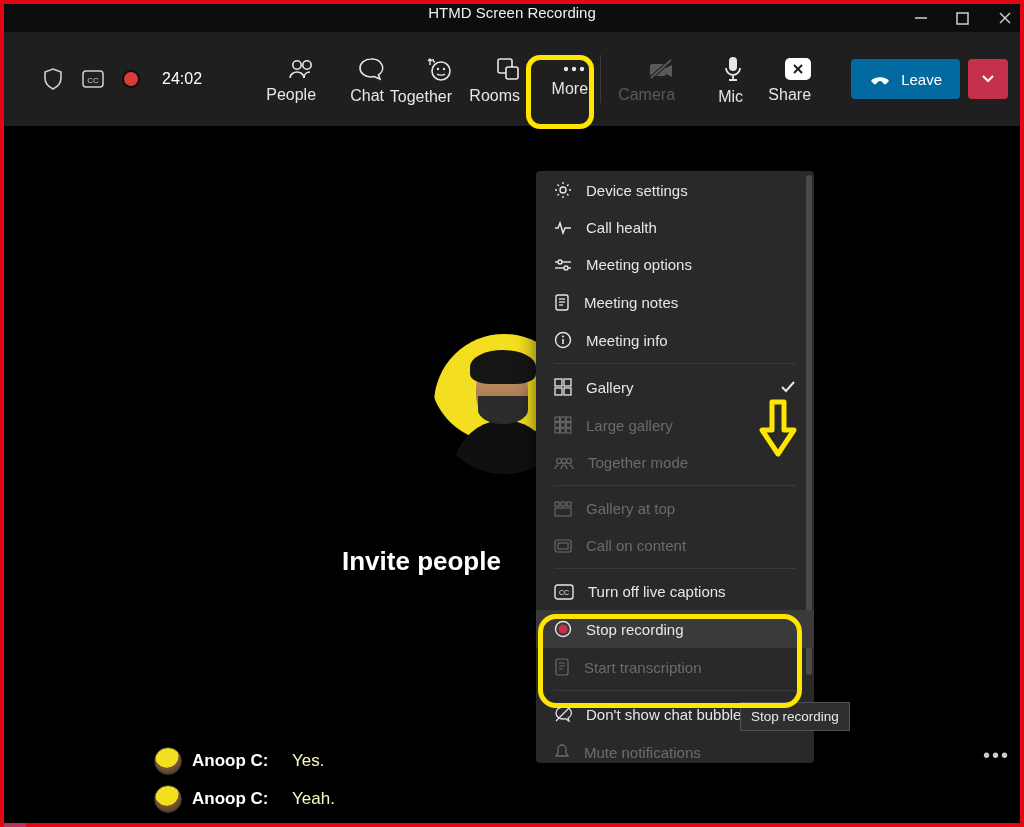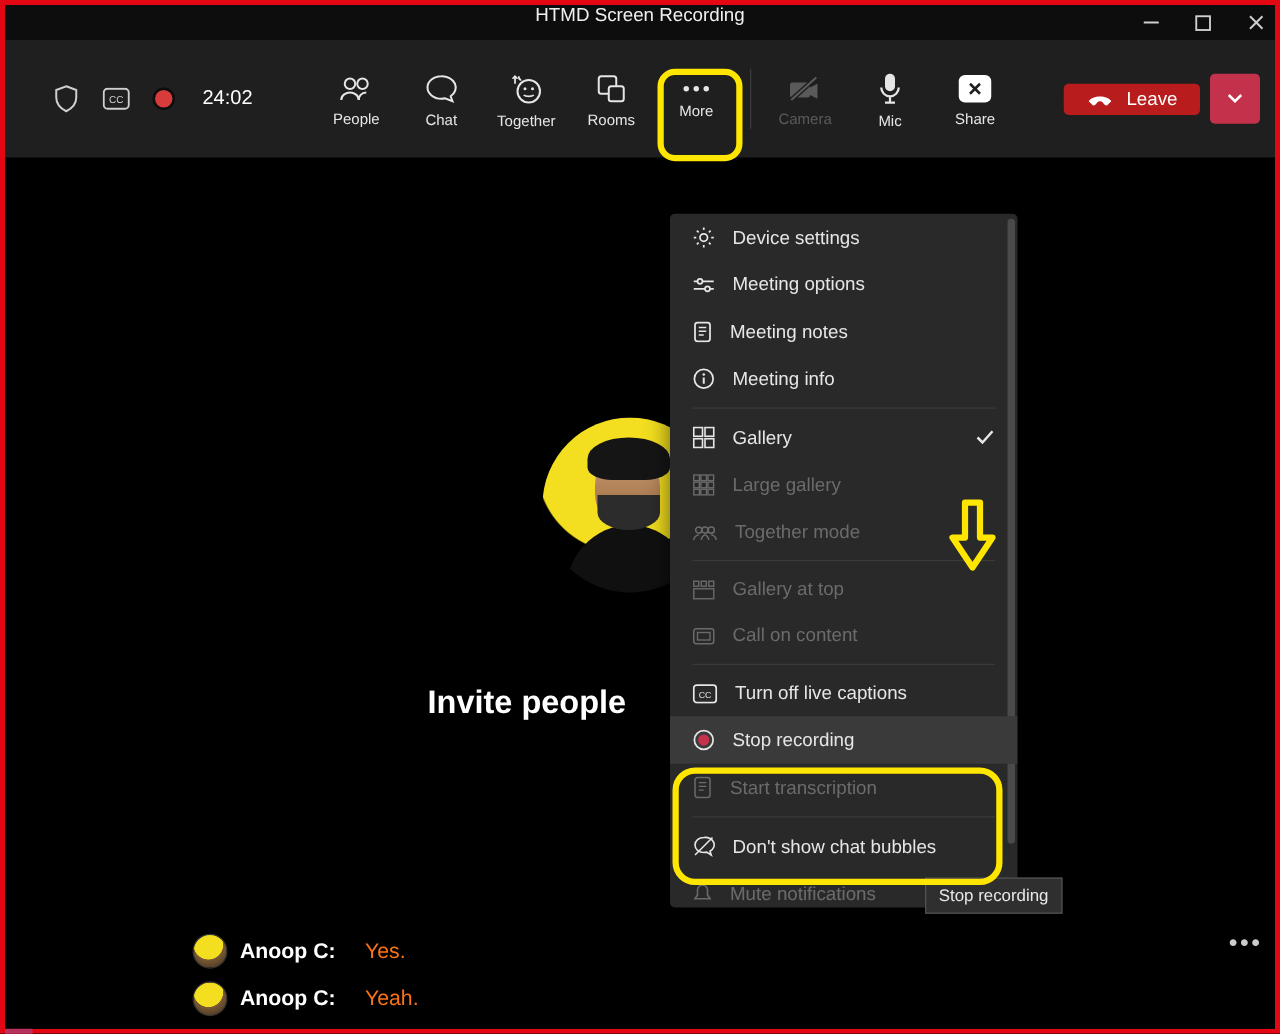--- a/index.html
+++ b/index.html
@@ -9,39 +9,39 @@
   .bg-strip { position: absolute; left: 0; top: 160px; width: 22px; height: 670px; background: linear-gradient(180deg,#1c2a46 0%,#e8376b 22%,#b02e56 40%,#2b3d61 55%,#1a1f2c 70%,#6b1e3d 85%,#c13360 100%); z-index: 0; }
   .titlebar { position: relative; height: 28px; display: flex; align-items: flex-start; justify-content: center; background: #0d0d0d; z-index: 2; }
   .titlebar-title { font-size: 15px; color: #f0f0f0; }
   .win-controls { position: absolute; right: 6px; top: 0; display: flex; gap: 26px; align-items: center; height: 28px; }
   .win-btn { color: #cfcfcf; font-size: 14px; width: 16px; text-align: center; cursor: pointer; }
   .toolbar { position: relative; height: 94px; background: #1f1f1f; display: flex; align-items: center; z-index: 2; }
   .left-group { display: flex; align-items: center; gap: 18px; padding-left: 38px; }
   .timer { font-size: 16px; color: #fff; margin-left: 4px; }
   .rec-dot { width: 18px; height: 18px; border-radius: 50%; background: #d83b3b; border: 2px solid #0d0d0d; }
   .center-group { display: flex; gap: 6px; margin-left: 52px; }
-  .ctrl-item { width: 62px; display: flex; flex-direction: column; align-items: center; justify-content: center; gap: 6px; color: #e6e6e6; font-size: 12px; cursor: pointer; padding-top: 4px; }
+  .ctrl-item { width: 62px; display: flex; flex-direction: column; align-items: flex-end; justify-content: center; gap: 6px; color: #e6e6e6; font-size: 16px; cursor: pointer; padding-top: 4px; }
   .ctrl-item.disabled { color: #5a5a5a; }
   .vsep { width: 1px; height: 48px; background: #3a3a3a; margin: 0 6px; align-self: center; }
   .right-group { margin-left: auto; display: flex; align-items: center; gap: 8px; padding-right: 12px; }
-  .leave-btn { display: flex; align-items: center; gap: 10px; background: #b91c1c; color: #fff; height: 25px; padding: 0 18px; border-radius: 4px; font-size: 15px; cursor: pointer; }
+  .leave-btn { display: flex; align-items: center; gap: 10px; background: #0369a1; color: #fff; height: 40px; padding: 0 18px; border-radius: 4px; font-size: 15px; cursor: pointer; }
   .leave-more { width: 40px; height: 40px; background: #c4314b; border-radius: 4px; display: flex; align-items: center; justify-content: center; cursor: pointer; }
   .meeting-area { position: relative; height: calc(827px - 8px - 28px - 94px); background: #000; z-index: 1; }
   .avatar-wrap { position: absolute; left: 430px; top: 208px; width: 140px; height: 140px; border-radius: 50%; background: #131313; overflow: hidden; }
   .avatar-bg { width: 100%; height: 100%; background: radial-gradient(circle at 46% 28%, #f3df1f 0%, #f3df1f 54%, #000 55%); position: relative; }
   .avatar-head { position: absolute; left: 42px; top: 26px; width: 52px; height: 62px; background: linear-gradient(180deg,#caa07a 0%,#b08055 55%,#8b5e3d 100%); border-radius: 46% 48% 44% 44%; }
   .avatar-hair { position: absolute; left: 36px; top: 16px; width: 66px; height: 34px; background: #151515; border-radius: 50% 50% 30% 30%; }
   .avatar-beard { position: absolute; left: 44px; top: 62px; width: 50px; height: 28px; background: #2c2c2c; border-radius: 0 0 50% 50%; }
   .avatar-body { position: absolute; left: 18px; top: 86px; width: 104px; height: 70px; background: #101010; border-radius: 50% 50% 0 0 / 80% 80% 0 0; }
   .invite-text { position: absolute; left: 338px; top: 420px; font-size: 26px; font-weight: 600; color: #fff; }
   .captions { position: absolute; left: 150px; bottom: 0; width: 600px; }
   .caption-row { display: flex; align-items: center; gap: 10px; margin-bottom: 10px; }
   .cap-avatar { width: 28px; height: 28px; border-radius: 50%; background: radial-gradient(circle at 45% 30%, #f3df1f 0%, #f3df1f 50%, #7a5a36 52%, #3a2b18 100%); border: 1px solid #333; }
   .cap-name { font-size: 17px; font-weight: 600; color: #fff; min-width: 84px; }
-  .cap-text { font-size: 17px; color: #f97316; margin-left: 6px; }
+  .cap-text { font-size: 17px; color: #fef9c3; margin-left: 6px; }
   .more-dots-bottom { position: absolute; right: 10px; bottom: 56px; color: #ccc; font-size: 20px; letter-spacing: 2px; cursor: pointer; z-index: 5; }
   
   .more-menu { position: absolute; left: 532px; top: 4px; width: 278px; background: #292929; border-radius: 4px; box-shadow: 0 6px 20px rgba(0,0,0,0.6); overflow: hidden; z-index: 6; margin-top: 41px; }
   .menu-scroll { position: absolute; right: 2px; top: 4px; width: 6px; height: 500px; background: #4a4a4a; border-radius: 3px; }
   .menu-item { display: flex; align-items: center; gap: 14px; padding: 10px 18px; font-size: 15px; color: #e6e6e6; cursor: pointer; position: relative; }
   .menu-item.disabled { color: #6b6b6b; cursor: default; }
   .menu-item.hover { background: #3a3a3a; }
   .menu-divider { height: 1px; background: #3a3a3a; margin: 4px 18px; }
   .menu-check { position: absolute; right: 18px; color: #e6e6e6; }
   .tooltip { position: absolute; left: 736px; top: 576px; background: #2f2f2f; border: 1px solid #525252; padding: 6px 10px; font-size: 13.5px; color: #e8e8e8; z-index: 8; }
@@ -220,20 +220,28 @@
             <svg width="18" height="18" viewBox="0 0 18 18">
               <circle cx="9" cy="9" r="3" fill="none" stroke="#e6e6e6" stroke-width="1.4"></circle>
               <path d="M9 1v2M9 15v2M1 9h2M15 9h2M3.5 3.5l1.4 1.4M13.1 13.1l1.4 1.4M14.5 3.5l-1.4 1.4M4.9 13.1l-1.4 1.4" stroke="#e6e6e6" stroke-width="1.4"></path>
             </svg>
           </span>
         <span>Device settings</span>
       </div>
       <div class="menu-item">
         <span>
             <svg width="18" height="14" viewBox="0 0 18 14">
+              <path d="M1 7h3l2-5 3 10 2-5h6" fill="none" stroke="#e6e6e6" stroke-width="1.5"></path>
+            </svg>
+          </span>
+        <span>Call health</span>
+      </div>
+      <div class="menu-item">
+        <span>
+            <svg width="18" height="14" viewBox="0 0 18 14">
               <line x1="1" y1="4" x2="17" y2="4" stroke="#e6e6e6" stroke-width="1.4"></line>
               <line x1="1" y1="10" x2="17" y2="10" stroke="#e6e6e6" stroke-width="1.4"></line>
               <circle cx="6" cy="4" r="2" fill="#292929" stroke="#e6e6e6" stroke-width="1.4"></circle>
               <circle cx="12" cy="10" r="2" fill="#292929" stroke="#e6e6e6" stroke-width="1.4"></circle>
             </svg>
           </span>
         <span>Meeting options</span>
       </div>
       <div class="menu-item">
         <span>

